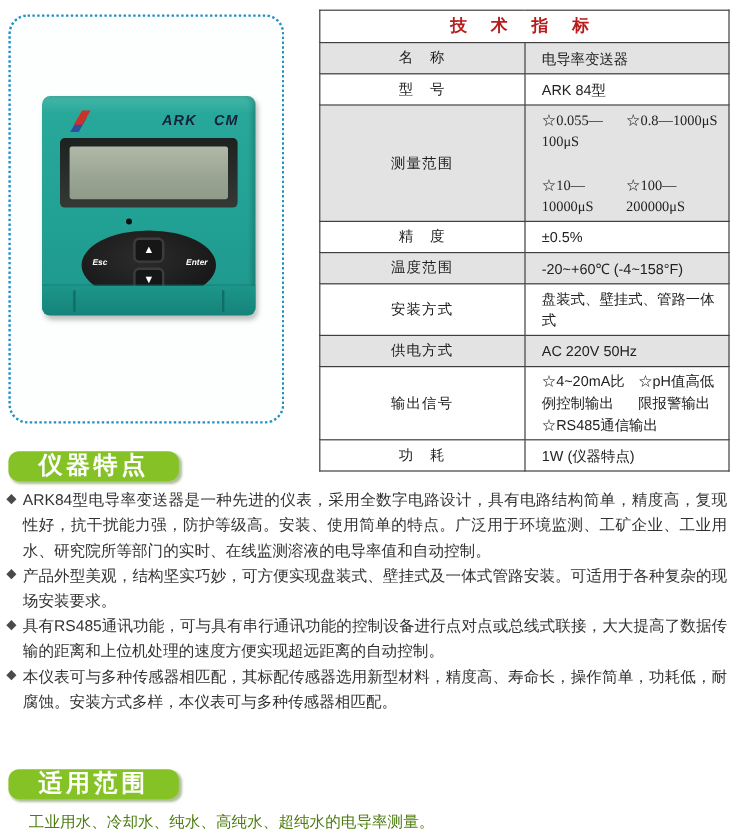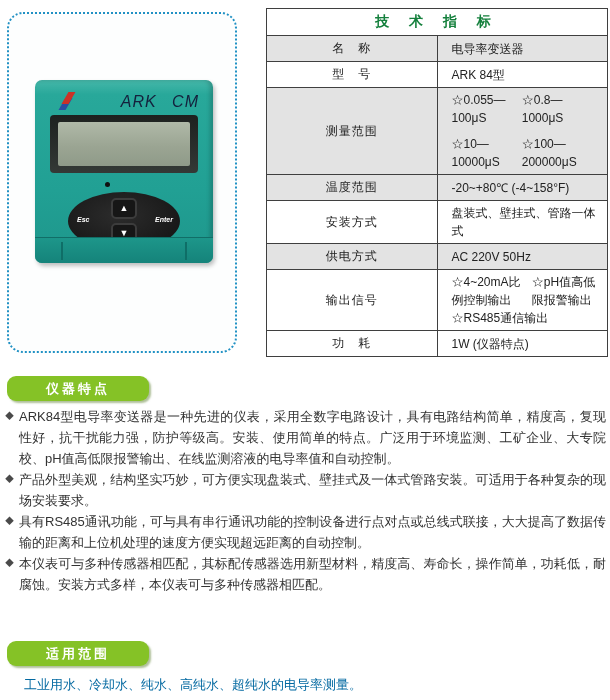--- a/index.html
+++ b/index.html
@@ -9,21 +9,21 @@
 
   
   .photo-box { position:absolute; left:7px; top:12px; width:230px; height:341px;
     border:2px dotted #2191c4; border-radius:16px; background:#fdfefe; }
   .device { position:absolute; left:26px; top:66px; width:178px; height:183px;
     background:linear-gradient(180deg,#45b7a9 0%, #28a89a 8%, #21a094 60%, #1e968b 100%);
     border-radius:7px; box-shadow:2px 3px 4px rgba(0,0,0,.25), inset -3px 0 4px rgba(0,0,0,.18); }
   .dev-logo { position:absolute; left:24px; top:12px; width:20px; height:18px; }
   .logo-red { position:absolute; left:6px; top:0; width:7px; height:12px; background:#cc3227; transform:skewX(-30deg); }
   .logo-blue { position:absolute; left:3px; top:6px; width:7px; height:12px; background:#2b4fa2; transform:skewX(-30deg); }
-  .dev-brand { position:absolute; right:14px; top:13px; font-size:16px; font-weight:normal; font-style:italic;
+  .dev-brand { position:absolute; right:14px; top:13px; font-size:12px; font-weight:bold; font-style:italic;
     color:#14213d; letter-spacing:1px; word-spacing:10px; }
   .dev-screen-frame { position:absolute; left:15px; top:35px; width:148px; height:58px;
     background:linear-gradient(180deg,#1d211f,#343936); border-radius:4px; padding:7px 8px; }
   .dev-screen { width:100%; height:100%; background:linear-gradient(180deg,#b0b9a8 0%, #9ba593 55%, #8f9a89 100%); border-radius:2px; }
   .dev-dot { position:absolute; left:70px; top:102px; width:5px; height:5px; background:#101010; border-radius:50%; }
   .dev-keypad { position:absolute; left:33px; top:112px; width:112px; height:58px;
     background:radial-gradient(ellipse at 45% 40%, #2c2c2c 0%, #191919 70%); border-radius:50%; }
   .key-mid { position:absolute; left:43px; width:26px; height:21px; background:#161616;
     border:2px solid #3c3c3c; border-radius:5px; color:#fff; text-align:center; line-height:17px; font-size:9px; }
   .key-up { top:6px; } .key-down { top:31px; }
@@ -32,42 +32,42 @@
   .dev-bottom { position:absolute; left:0; bottom:0; width:100%; height:26px;
     background:linear-gradient(180deg,#1d968a 0%, #15837a 100%); border-radius:0 0 7px 7px;
     border-top:1px solid #116e67; }
   .dev-bottom:before, .dev-bottom:after { content:""; position:absolute; top:4px; width:2px; height:18px; background:#0f6e67; }
   .dev-bottom:before { left:26px; } .dev-bottom:after { right:26px; }
 
   
   .spec-table { position:absolute; left:266px; top:8px; width:342px; border-collapse:collapse;
     table-layout:fixed; font-size:12px; color:#222; }
   .spec-table th, .spec-table td { border:1px solid #3f3f3f; }
-  .spec-table th { height:27px; font-size:14px; font-weight:bold; letter-spacing:8px; text-align:center; color:#15803d; }
+  .spec-table th { height:27px; font-size:14px; font-weight:bold; letter-spacing:8px; text-align:center; color:#b91c1c; }
   td.lbl { width:68px; text-align:center; letter-spacing:1px; padding:2px 0; }
   td.val { padding:3px 6px 3px 14px; line-height:18px; }
   tr.single td { height:26px; }
   tr.shaded td { background:#e3e3e3; }
-  .val-grid { display:grid; grid-template-columns:47% 53%; row-gap:8px; }
+  .val-grid { display:grid; grid-template-columns:47% 53%; row-gap:18px;font-family:Liberation Serif, serif; }
   .vline { display:flex; gap:8px; }
 
   
   .banner { position:absolute; left:7px; width:142px; height:25px; background:#85c226;
     border-radius:9px; color:#ffffff; font-family:"Liberation Serif", serif; font-weight:bold;
-    font-size:13px; text-align:center; line-height:25px; letter-spacing:3px;
+    font-size:20px; text-align:center; line-height:25px; letter-spacing:3px;
     box-shadow:2px 2px 2px rgba(110,140,70,.55); }
   .features-banner { top:376px; }
   .scope-banner { top:641px; }
 
   
   .features-list { position:absolute; left:5px; top:406px; width:601px; list-style:none; }
   .features-list li { position:relative; padding-left:14px; font-size:13px; line-height:21px;
     color:#333; text-align:justify; }
   .bullet { position:absolute; left:0; top:0; font-size:9px; color:#4a4a4a; }
-  .scope-text { position:absolute; left:24px; top:676px; font-size:13px; color:#0369a1; }
+  .scope-text { position:absolute; left:24px; top:676px; font-size:13px; color:#4d7c0f; }
 </style>
 </head>
 <body>
 
 <div class="page">
 
   <div class="photo-box">
     <div class="device">
       <span class="dev-logo">
         <i class="logo-blue"></i>
@@ -105,23 +105,27 @@
       <td class="lbl">测量范围</td>
       <td class="val">
         <div class="val-grid">
           <span>☆0.055—100μS</span>
           <span>☆0.8—1000μS</span>
           <span>☆10—10000μS</span>
           <span>☆100—200000μS</span>
         </div>
       </td>
     </tr>
+    <tr class="single">
+      <td class="lbl">精　度</td>
+      <td class="val">±0.5%</td>
+    </tr>
     <tr class="single shaded">
       <td class="lbl">温度范围</td>
-      <td class="val">-20~+80℃ (-4~158°F)</td>
+      <td class="val">-20~+60℃ (-4~158°F)</td>
     </tr>
     <tr class="single">
       <td class="lbl">安装方式</td>
       <td class="val">盘装式、壁挂式、管路一体式</td>
     </tr>
     <tr class="single shaded">
       <td class="lbl">供电方式</td>
       <td class="val">AC 220V 50Hz</td>
     </tr>
     <tr>
@@ -140,21 +144,21 @@
       <td class="lbl">功　耗</td>
       <td class="val">1W (仪器特点)</td>
     </tr>
   </tbody>
     </table>
 
   <div class="banner features-banner">仪器特点</div>
   <ul class="features-list">
     <li>
       <span class="bullet">◆</span>
-      <div>ARK84型电导率变送器是一种先进的仪表，采用全数字电路设计，具有电路结构简单，精度高，复现性好，抗干扰能力强，防护等级高。安装、使用简单的特点。广泛用于环境监测、工矿企业、大专院校、pH值高低限报警输出、在线监测溶液的电导率值和自动控制。</div>
+      <div>ARK84型电导率变送器是一种先进的仪表，采用全数字电路设计，具有电路结构简单，精度高，复现性好，抗干扰能力强，防护等级高。安装、使用简单的特点。广泛用于环境监测、工矿企业、工业用水、研究院所等部门的实时、在线监测溶液的电导率值和自动控制。</div>
     </li>
     <li>
       <span class="bullet">◆</span>
       <div>产品外型美观，结构坚实巧妙，可方便实现盘装式、壁挂式及一体式管路安装。可适用于各种复杂的现场安装要求。</div>
     </li>
     <li>
       <span class="bullet">◆</span>
       <div>具有RS485通讯功能，可与具有串行通讯功能的控制设备进行点对点或总线式联接，大大提高了数据传输的距离和上位机处理的速度方便实现超远距离的自动控制。</div>
     </li>
     <li>

